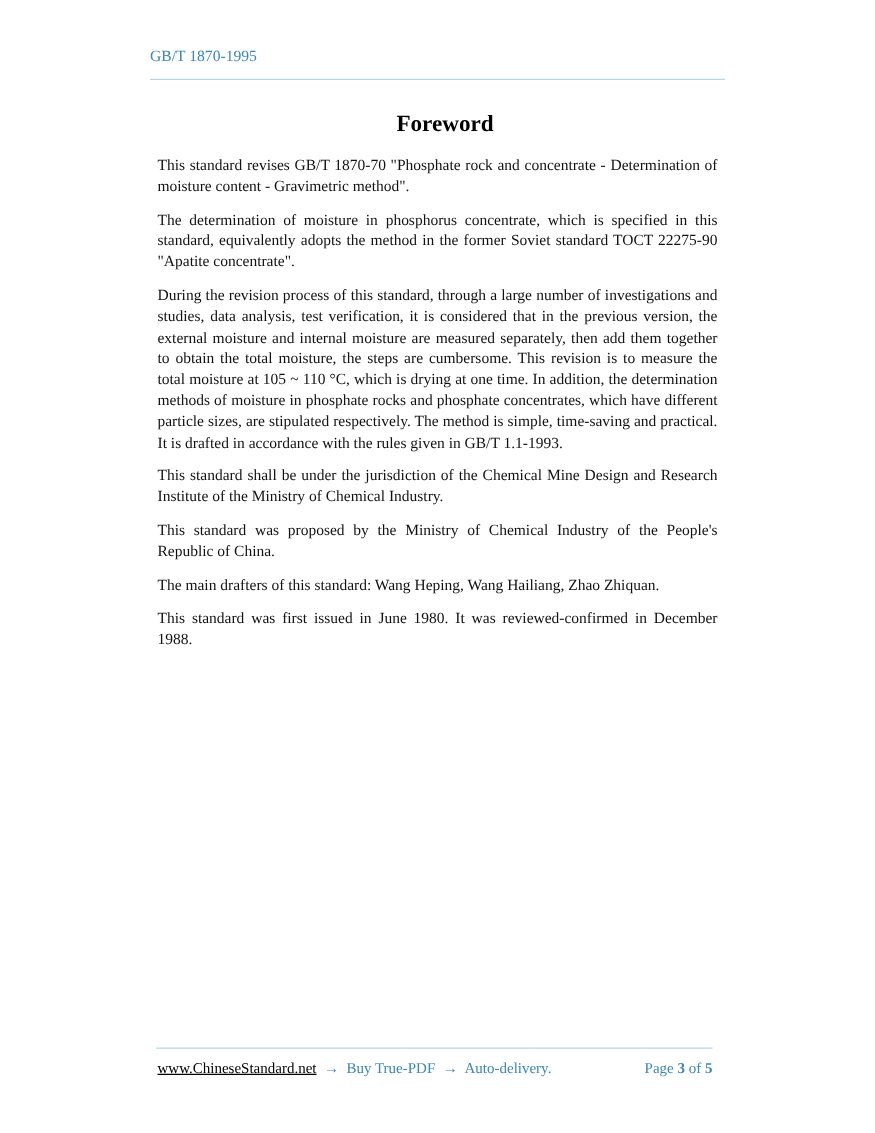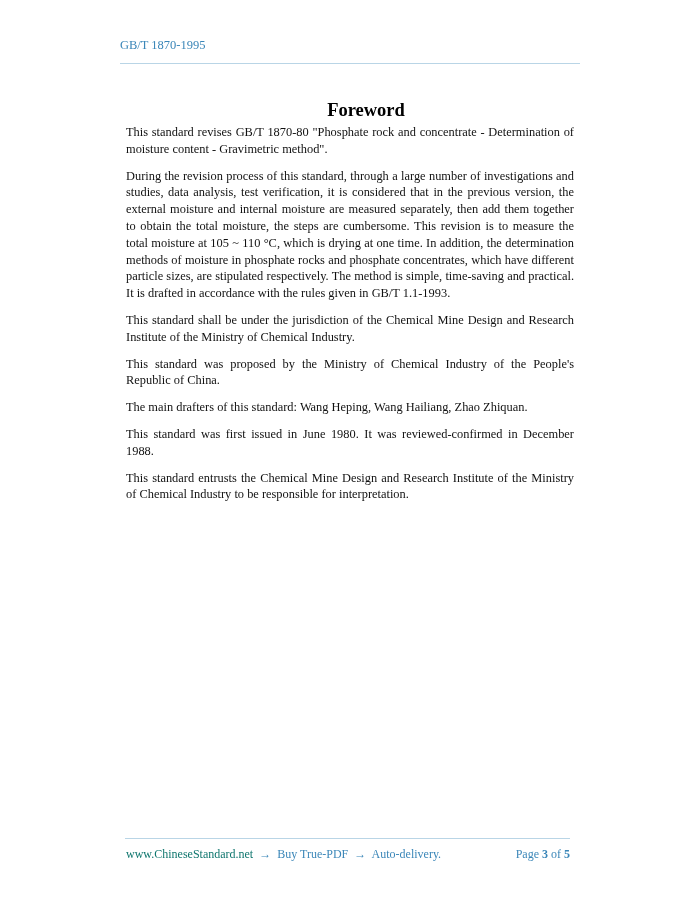--- a/index.html
+++ b/index.html
@@ -33,21 +33,21 @@
   }
   .title {
     position: absolute;
     left: 120px;
     width: 460px;
     top: 84px;
     text-align: center;
     font-weight: bold;
     font-size: 18.5px;
     color: #000;
-    margin: 16px;
+    margin: 6px;
   }
   .content {
     position: absolute;
     left: 126px;
     width: 448px;
     top: 124px;
   }
   .content p {
     margin: 0 0 10px 0;
     font-size: 12.4px;
@@ -67,45 +67,46 @@
     position: absolute;
     left: 126px;
     width: 444px;
     top: 847px;
     font-size: 12px;
     color: #3a86b8;
     display: flex;
     justify-content: space-between;
   }
   .footer a {
-    color: #0f766e;
+    color: #000000;
+    text-decoration: underline;
   }
   .footer .arrow {
     margin: 0 3px;
   }
   .footer b {
     font-weight: bold;
   }
 </style>
 </head>
 <body>
 
 <div class="page-header">GB/T 1870-1995</div>
 <div class="header-rule"></div>
 
 <h1 class="title">Foreword</h1>
 
 <div class="content">
-  <p>This standard revises GB/T 1870-80 "Phosphate rock and concentrate - Determination of moisture content - Gravimetric method".</p>
+  <p>This standard revises GB/T 1870-70 "Phosphate rock and concentrate - Determination of moisture content - Gravimetric method".</p>
+  <p>The determination of moisture in phosphorus concentrate, which is specified in this standard, equivalently adopts the method in the former Soviet standard TOCT 22275-90 "Apatite concentrate".</p>
   <p>During the revision process of this standard, through a large number of investigations and studies, data analysis, test verification, it is considered that in the previous version, the external moisture and internal moisture are measured separately, then add them together to obtain the total moisture, the steps are cumbersome. This revision is to measure the total moisture at 105 ~ 110 °C, which is drying at one time. In addition, the determination methods of moisture in phosphate rocks and phosphate concentrates, which have different particle sizes, are stipulated respectively. The method is simple, time-saving and practical. It is drafted in accordance with the rules given in GB/T 1.1-1993.</p>
   <p>This standard shall be under the jurisdiction of the Chemical Mine Design and Research Institute of the Ministry of Chemical Industry.</p>
   <p>This standard was proposed by the Ministry of Chemical Industry of the People's Republic of China.</p>
   <p>The main drafters of this standard: Wang Heping, Wang Hailiang, Zhao Zhiquan.</p>
   <p>This standard was first issued in June 1980. It was reviewed-confirmed in December 1988.</p>
-  <p>This standard entrusts the Chemical Mine Design and Research Institute of the Ministry of Chemical Industry to be responsible for interpretation.</p>
 </div>
 
 <div class="footer-rule"></div>
 
 <div class="footer">
   <span>
     <a>www.ChineseStandard.net</a>
     <span class="arrow">→</span>
     <span>Buy True-PDF</span>
     <span class="arrow">→</span>

